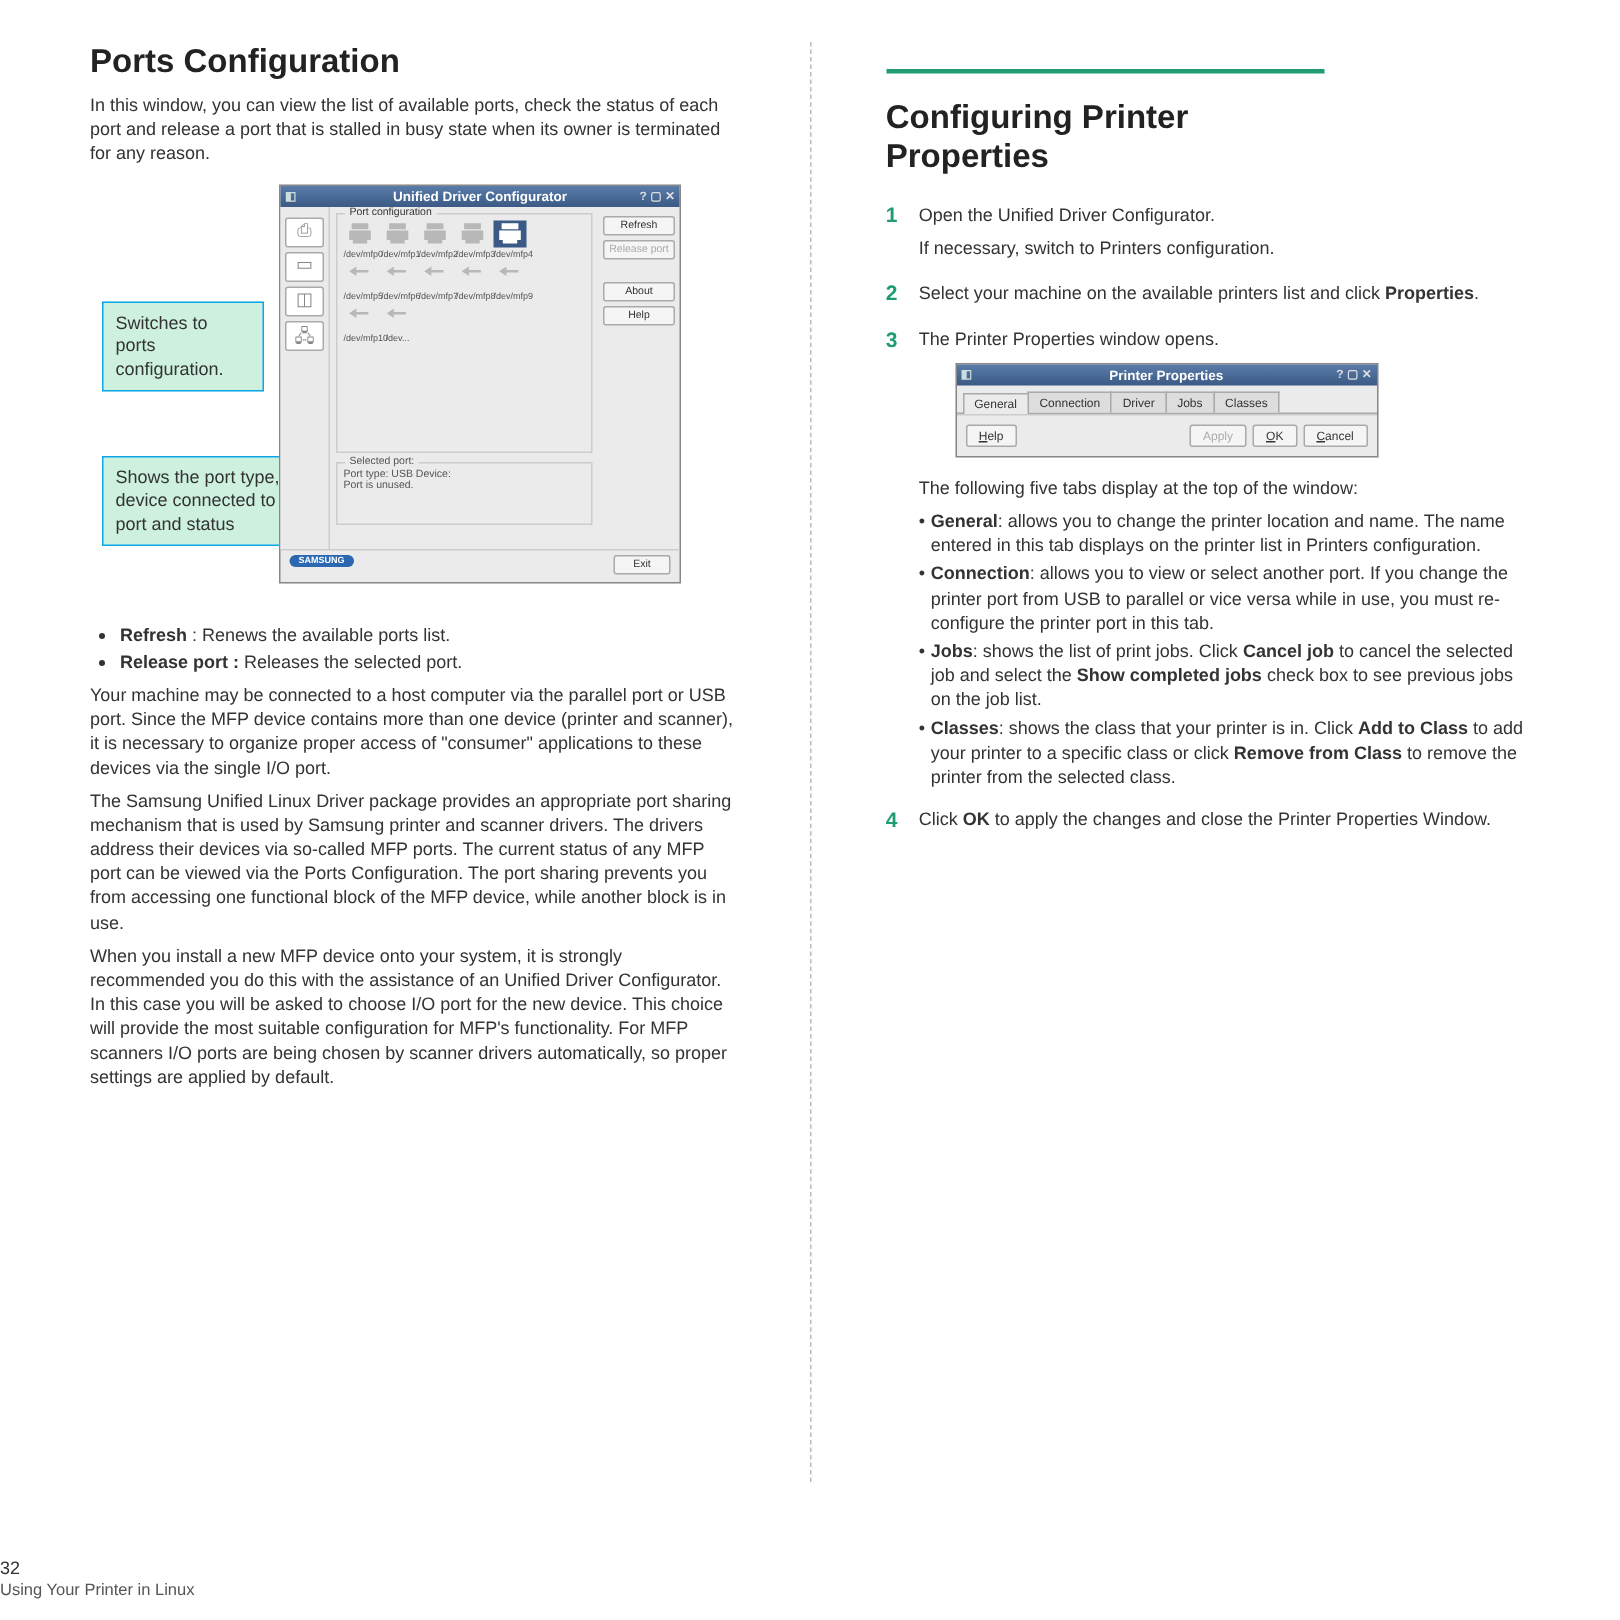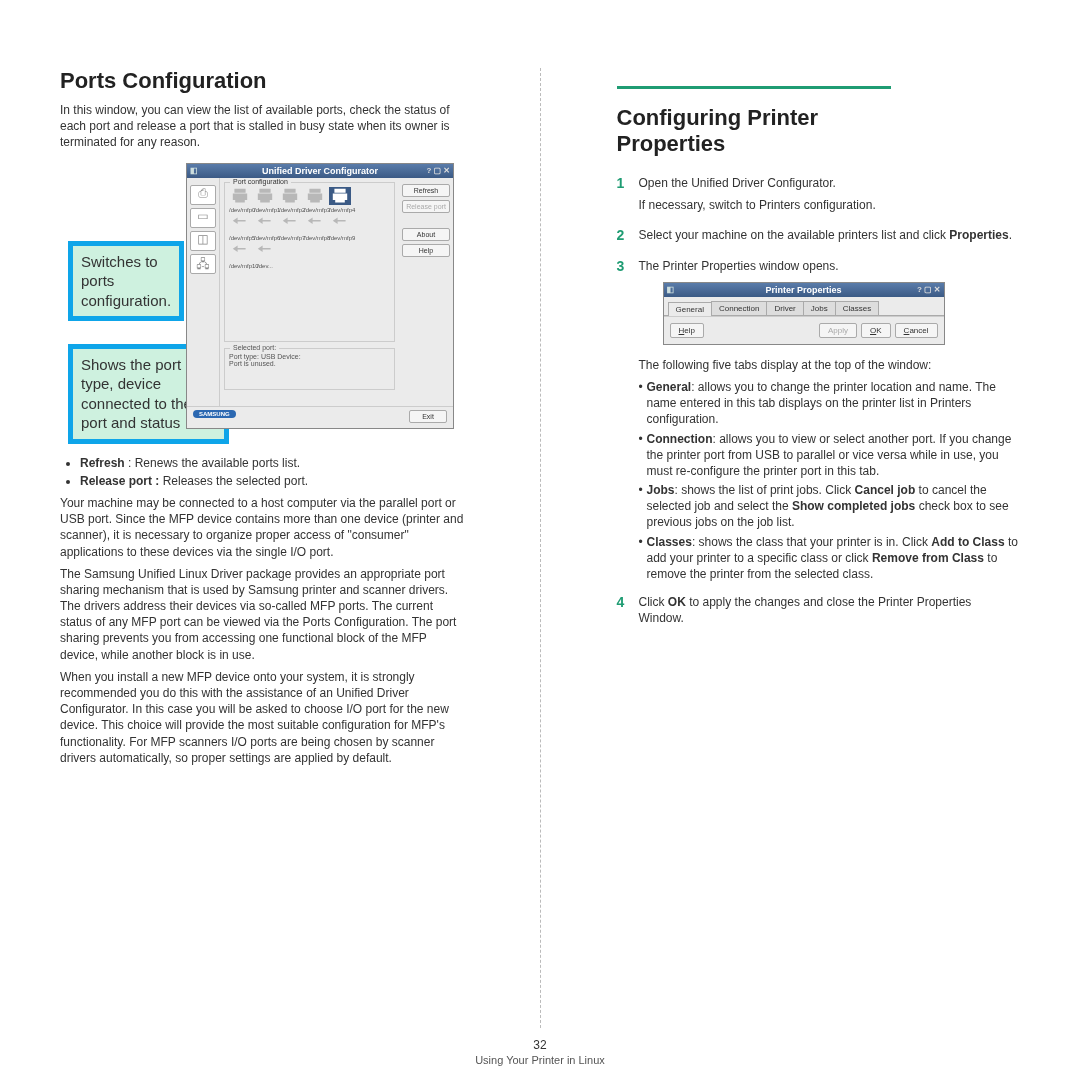--- a/index.html
+++ b/index.html
@@ -10,22 +10,21 @@
     padding: 0;
     background: #fff;
     width: 1080px;
     height: 1080px;
     position: relative;
   }
   .page {
     display: flex;
     padding: 28px 60px 20px 60px;
     height: 960px;
-    gap: 76px;
-    margin-top: 40px;
+    gap: 50px;
   }
   .column {
     flex: 1;
     position: relative;
   }
   .divider {
     border-left: 1.5px dashed #bbb;
     height: 100%;
   }
   h1 {
@@ -50,23 +49,23 @@
     line-height: 1.35;
   }
   .screenshot-container {
     position: relative;
     margin: 12px auto 18px auto;
     width: 100%;
     height: 274px;
   }
   .callout {
     background: #CEF1DF;
-    border: 5px solid #0ea5e9;
+    border: 1px solid #0ea5e9;
     padding: 6px 8px;
-    font-size: 15px;
+    font-size: 12px;
     position: absolute;
     line-height: 1.3;
   }
   .callout1 { top: 78px; left: 8px; width: 90px; }
   .callout2 { top: 122px; left: 219px; width: 100px; }
   .callout3 { top: 181px; left: 8px; width: 135px; }
   .dialog {
     position: absolute;
     left: 126px;
     top: 0;
@@ -316,21 +315,21 @@
   }
   .tab-desc-list li::before {
     content: "•";
     position: absolute;
     left: 0;
   }
   .footer {
     position: absolute;
     bottom: 14px;
     width: 100%;
-    text-align: center;
+    text-align: left;
     font-size: 11px;
     color: #555;
   }
   .footer .pnum { font-size: 12px; color: #333; display: block; margin-bottom: 2px;}
 </style>
 </head>
 <body>
 
 <div class="page">
   <div class="column">

